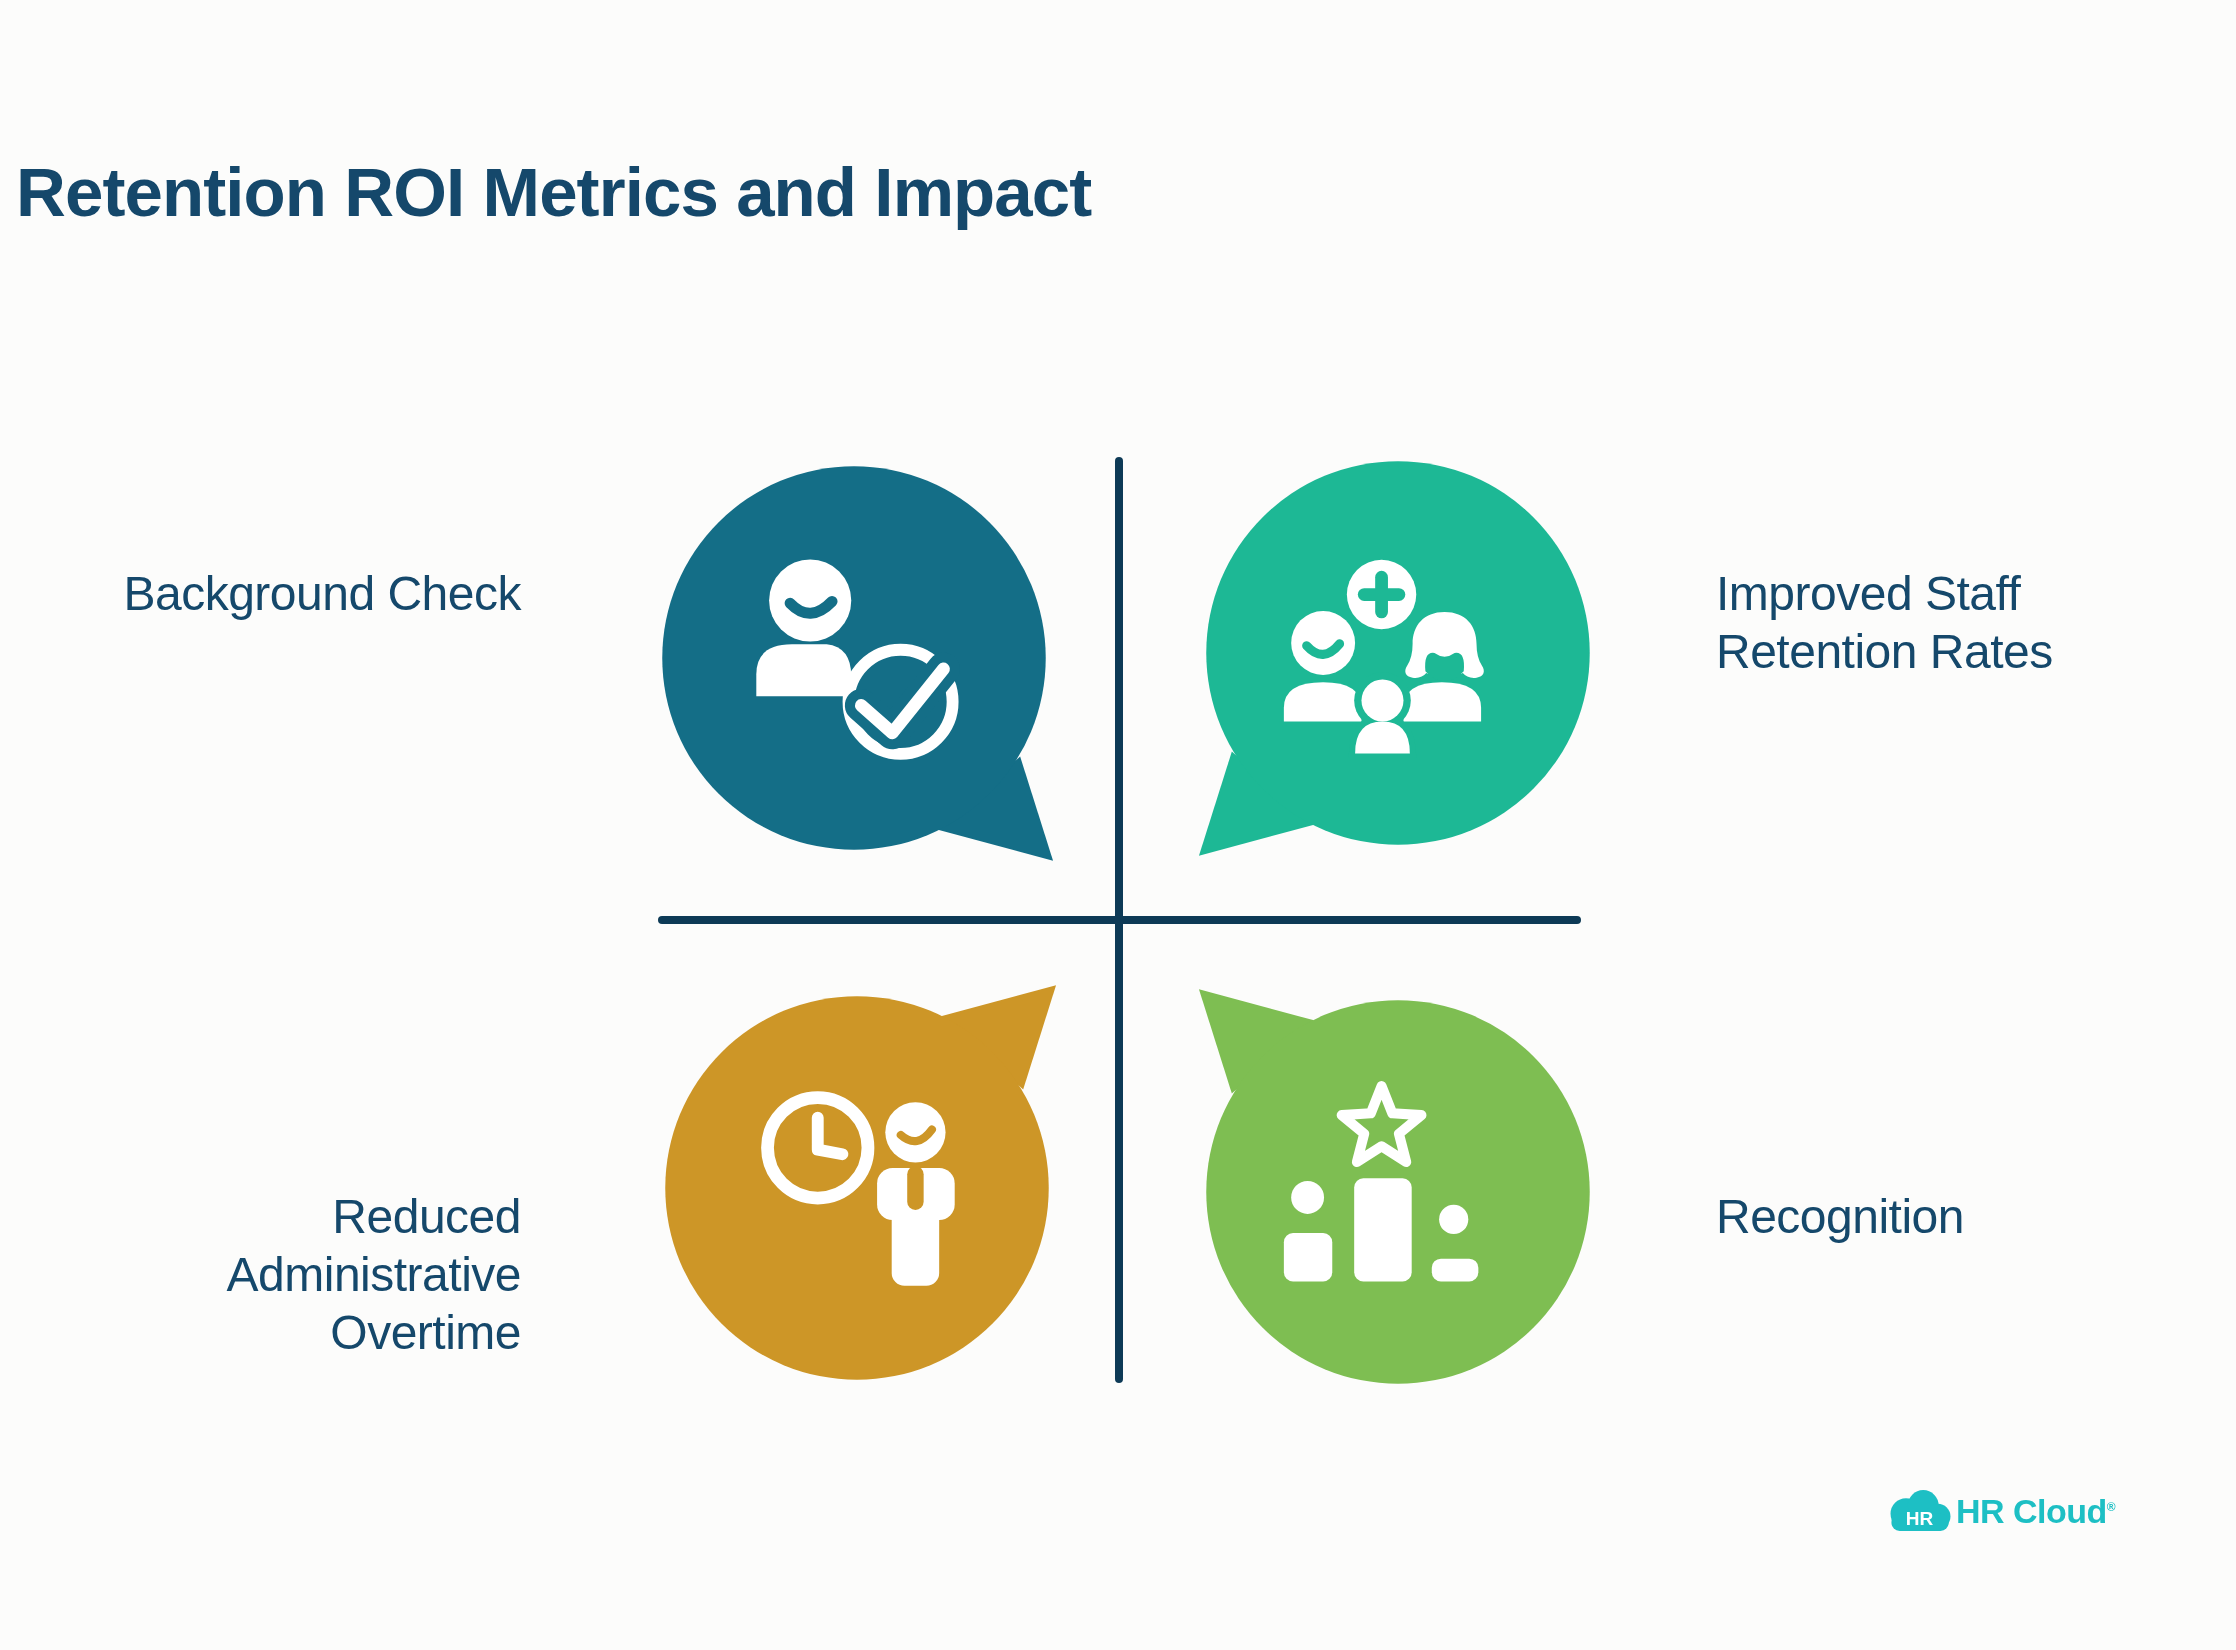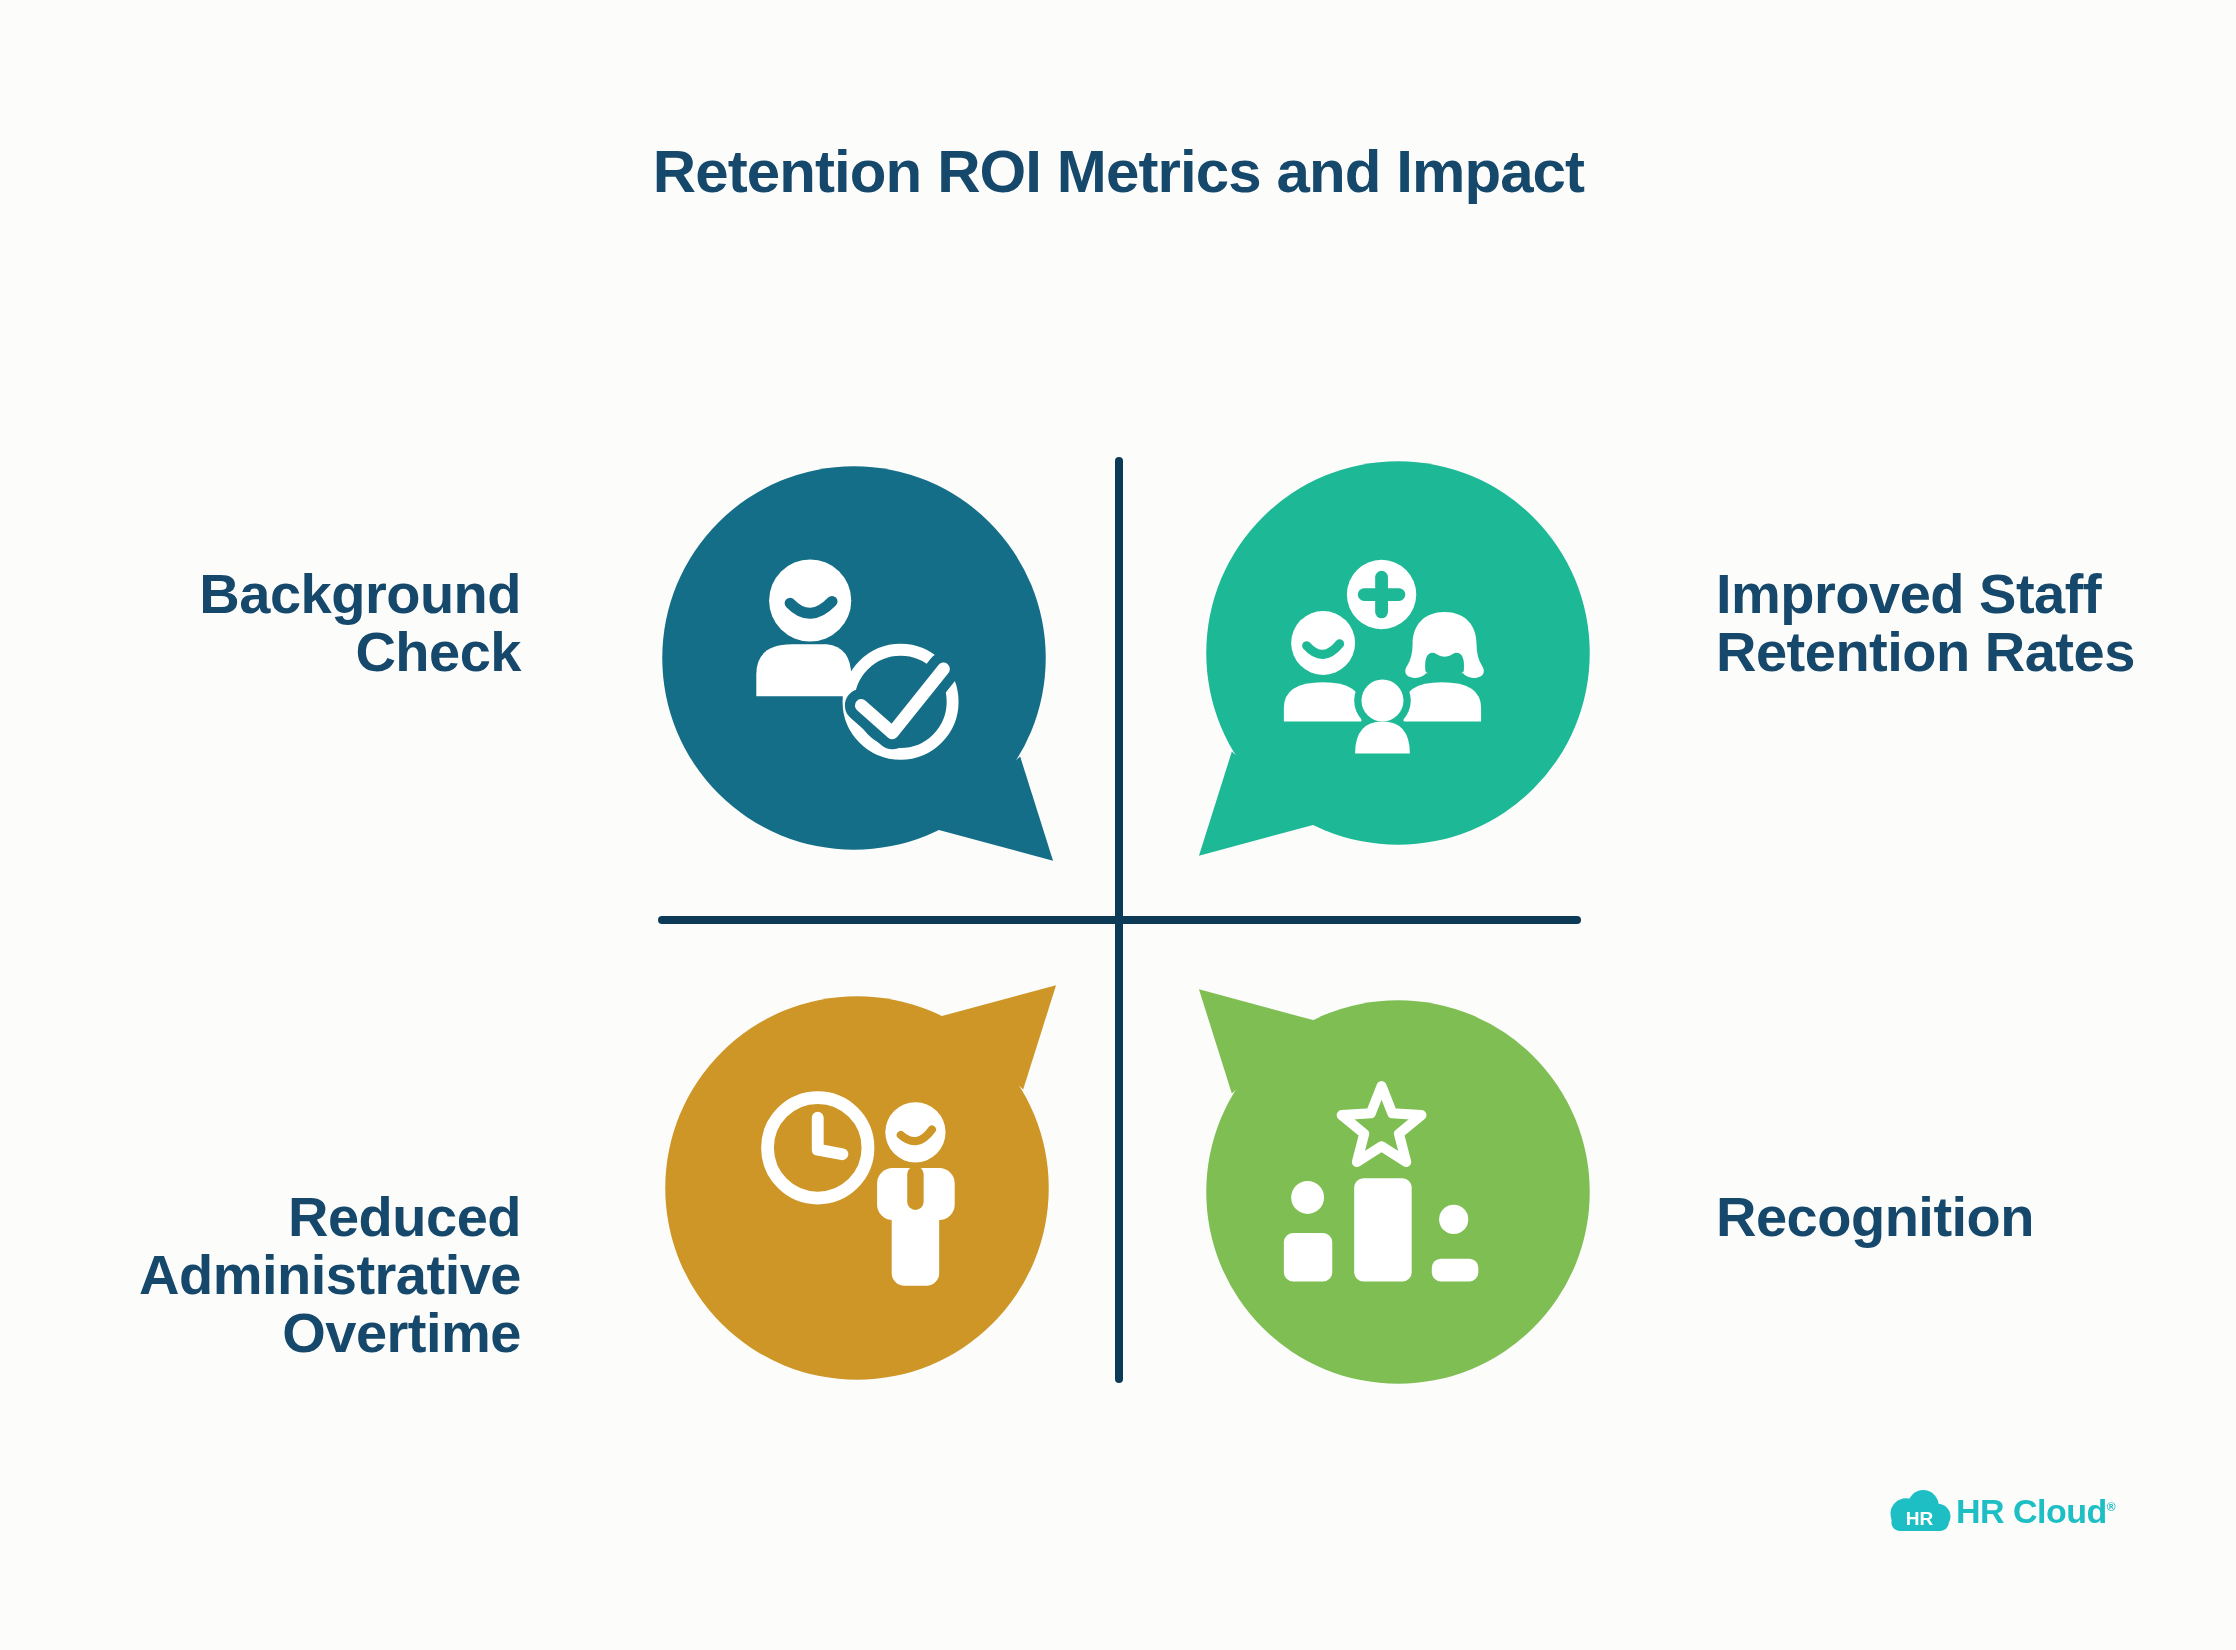--- a/index.html
+++ b/index.html
@@ -7,45 +7,45 @@
   .canvas{
     position:relative;
     width:2237px;
     height:1650px;
     background:var(--bg,#fcfcfb);
     overflow:hidden;
   }
   .title{
     position:absolute;
     top:137px; left:0; right:0;
-    text-align:center;
-    font-size:60px;
+    text-align:left;
+    font-size:69px;
     font-weight:700;
     letter-spacing:-0.9px;
     color:var(--navy,#15486b);
-    margin:0;
+    margin:16px;
   }
   .divider{
     position:absolute;
     background:var(--line,#0d3a56);
     border-radius:5.5px;
   }
   .divider.vertical{ left:1115px; top:457px; width:8.2px; height:926px; }
   .divider.horizontal{ left:658px; top:916px; width:923px; height:8.2px; }
   svg.bubble{ position:absolute; overflow:visible; }
   .bubble-tl{ left:644px; top:448px; }
   .bubble-tr{ left:1188px; top:443px; }
   .bubble-bl{ left:647px; top:978px; }
   .bubble-br{ left:1188px; top:982px; }
   .quad-label{
     position:absolute;
     width:439px;
-    font-size:56px;
+    font-size:48px;
     line-height:58px;
-    font-weight:700;
+    font-weight:400;
     letter-spacing:-0.5px;
     color:var(--navy,#15486b);
   }
   .quad-label span{ display:block; }
   .label-tl{ left:82px;  top:565px;  text-align:right; }
   .label-tr{ left:1716px; top:565px; text-align:left; }
   .label-bl{ left:82px;  top:1188px; text-align:right; }
   .label-br{ left:1716px; top:1188px; text-align:left; }
   .logo{
     position:absolute;

